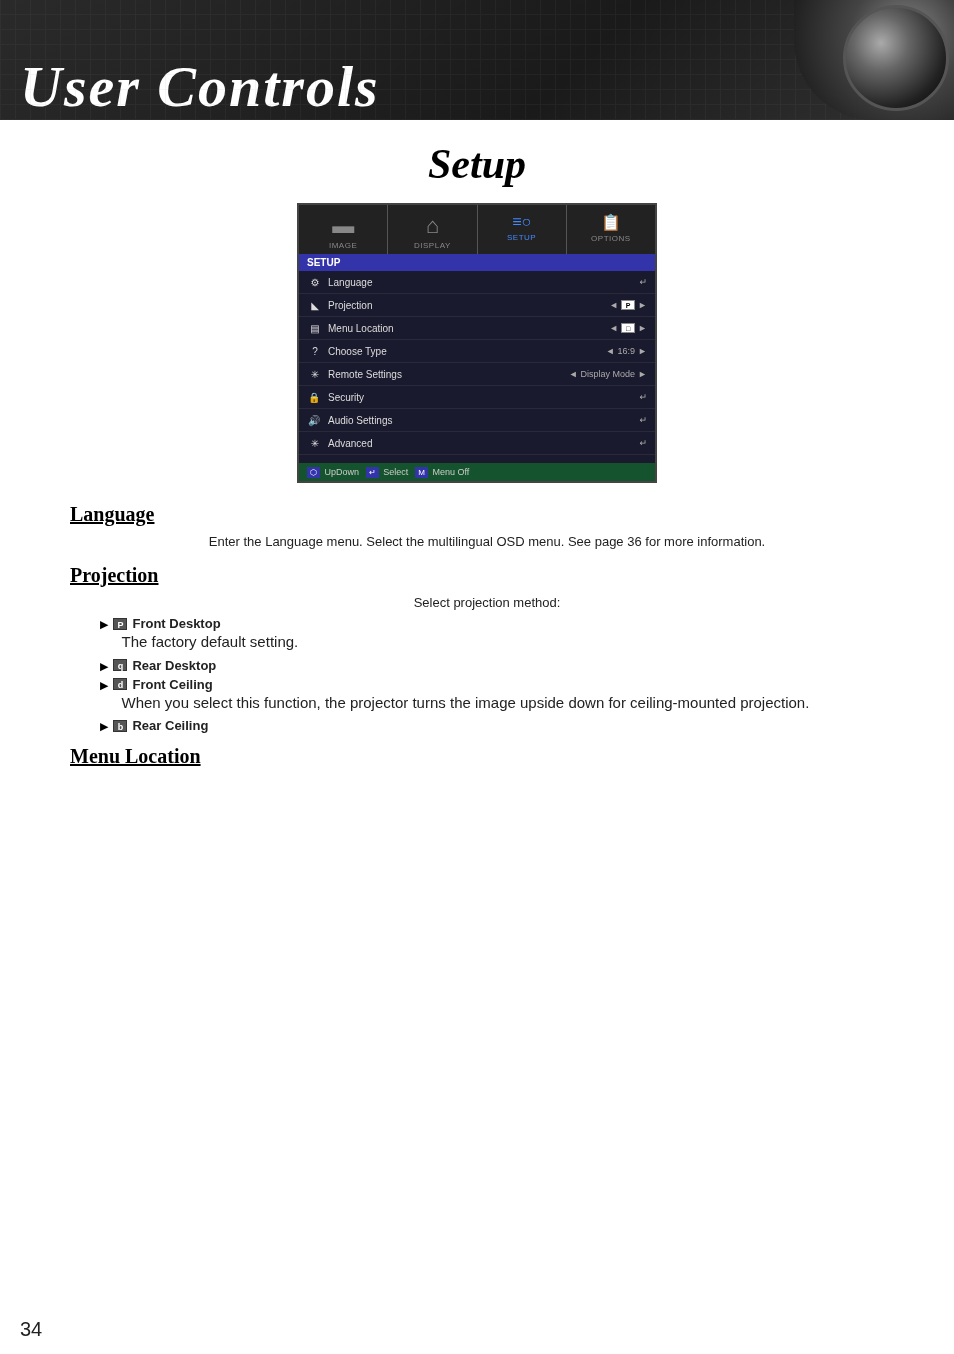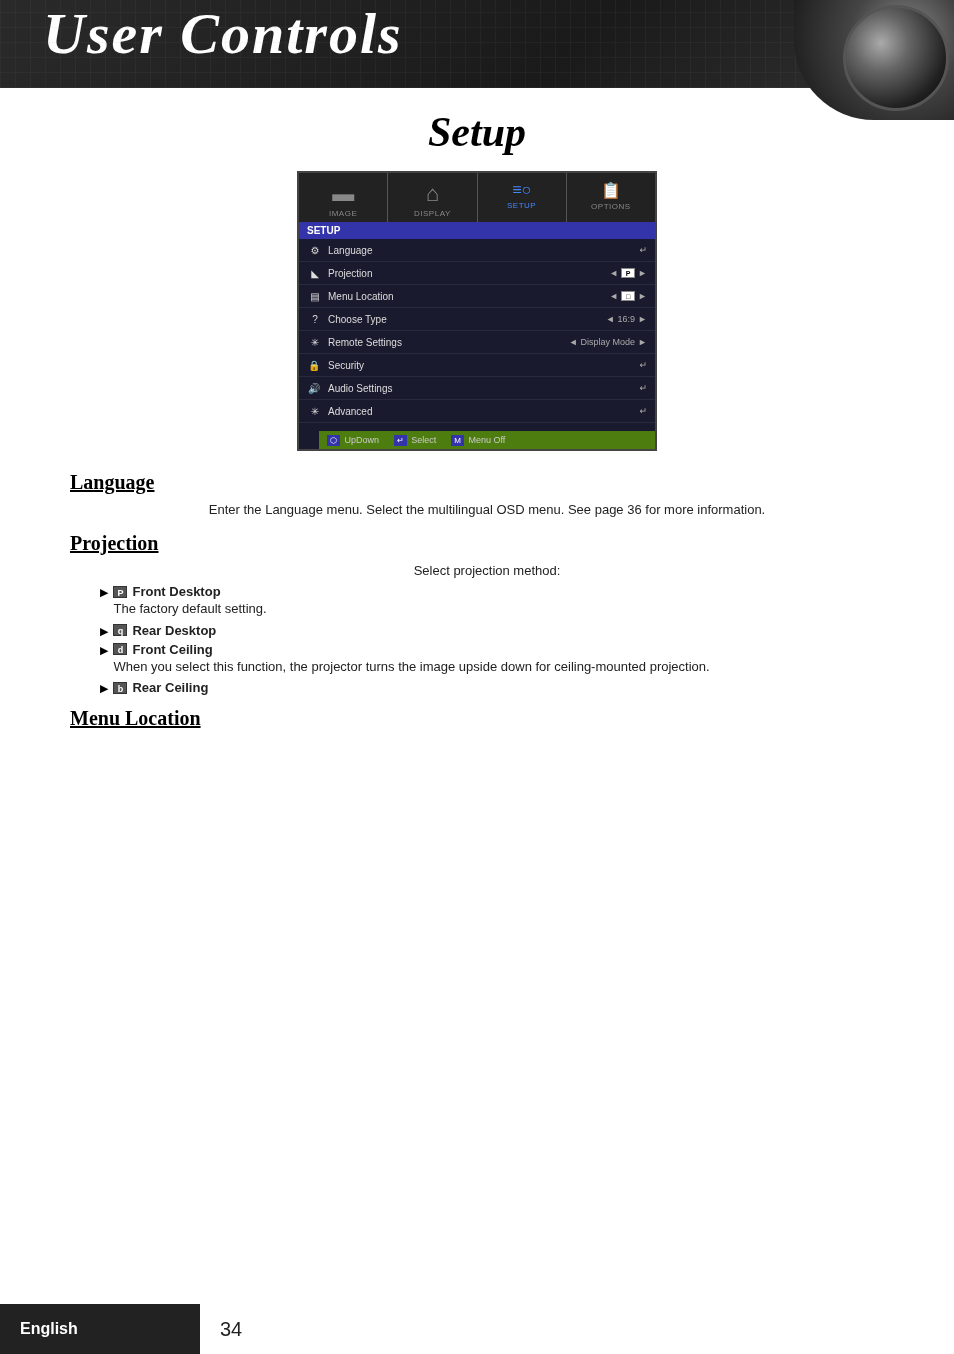--- a/index.html
+++ b/index.html
@@ -8,25 +8,25 @@
       height: 1354px;
       background: #ffffff;
       font-family: Arial, sans-serif;
       position: relative;
       overflow: hidden;
     }
 
     
     .header {
       background: linear-gradient(135deg, #2a2a2a 0%, #1a1a1a 60%, #333 100%);
-      height: 88px;
+      height: 120px;
       position: relative;
       display: flex;
-      align-items: flex-start;
-      padding-left: 43px;
+      align-items: flex-end;
+      padding-left: 20px;
     }
 
     .header-title {
       font-size: 58px;
       font-style: italic;
       font-weight: bold;
       color: #ffffff;
       font-family: 'Times New Roman', serif;
       letter-spacing: 2px;
     }
@@ -156,28 +156,27 @@
       background: #fff;
       border: 1px solid #888;
       font-size: 7px;
       color: #000;
       text-align: center;
       line-height: 10px;
       font-weight: bold;
     }
 
     .osd-footer {
-      background: #4d7c0f;
+      background: #14532d;
       display: flex;
       align-items: center;
       padding: 4px 8px;
-      gap: 15px;
+      gap: 7px;
       font-size: 9px;
       color: #ccc;
-      margin-left: 20px;
     }
 
     .footer-icon {
       background: #3333aa;
       color: #fff;
       padding: 1px 3px;
       font-size: 8px;
       margin-right: 2px;
     }
 
@@ -227,23 +226,23 @@
     .bullet-title {
       font-size: 13px;
       font-weight: bold;
       color: #222;
       display: flex;
       align-items: center;
       gap: 5px;
     }
 
     .bullet-desc {
-      font-size: 13px;
+      font-size: 15px;
       color: #222;
-      margin-left: 0;
+      margin-left: 8px;
       line-height: 1.5;
     }
 
     .proj-badge {
       display: inline-block;
       background: #555;
       color: #fff;
       font-size: 9px;
       font-weight: bold;
       width: 14px;
@@ -456,15 +455,14 @@
         </div>
       </div>
     </div>
 
     <div class="section-heading">Menu Location</div>
 
   </div>
 </div>
 
 <div class="page-footer">
-  <div class="footer-lang">English</div>
   <div class="footer-page">34</div>
 </div>
 
 </body></html>

